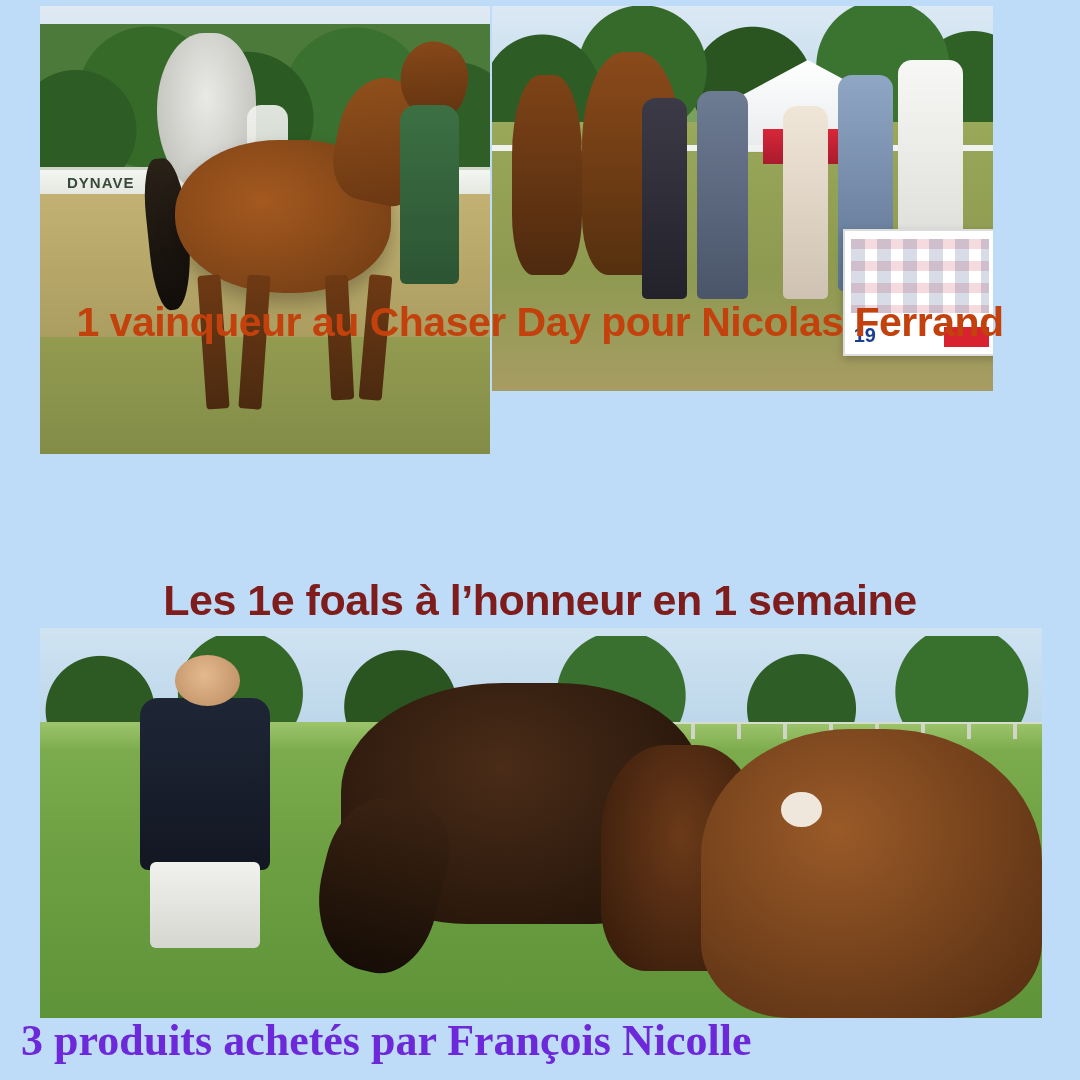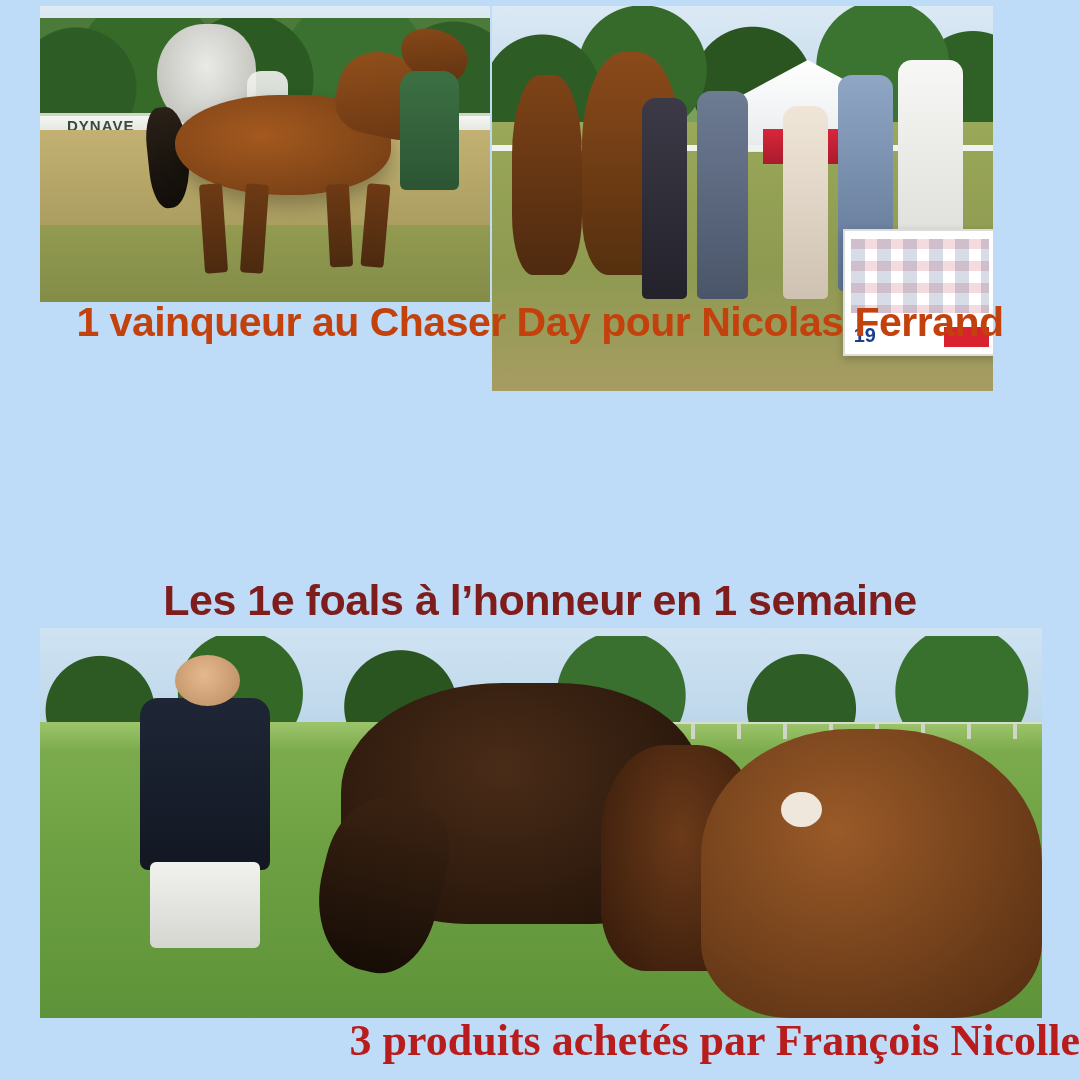--- a/index.html
+++ b/index.html
@@ -23,21 +23,21 @@
   
   .photo {
     position: absolute;
     overflow: hidden;
     background: #7aa05e;
   }
   .photo-top-left {
     left: 40px;
     top: 6px;
     width: 450px;
-    height: 296px;
+    height: 448px;
   }
   .photo-top-right {
     left: 492px;
     top: 6px;
     width: 501px;
     height: 385px;
   }
   .photo-bottom {
     left: 40px;
     top: 628px;
@@ -293,25 +293,25 @@
     font-weight: bold;
     font-size: 43px;
     color: #7f1d1d;
     letter-spacing: -0.5px;
     z-index: 5;
   }
   .footer {
     position: absolute;
     left: 0; right: 0;
     bottom: 14px;
-    text-align: right;
+    text-align: left;
     font-family: "Liberation Serif", serif;
     font-weight: bold;
     font-size: 44px;
-    color: #b91c1c;
+    color: #6d28d9;
     letter-spacing: 0px;
     z-index: 5;
     margin-left: 21px;
   }
 </style>
 </head>
 <body>
 
 <div class="poster">
 

